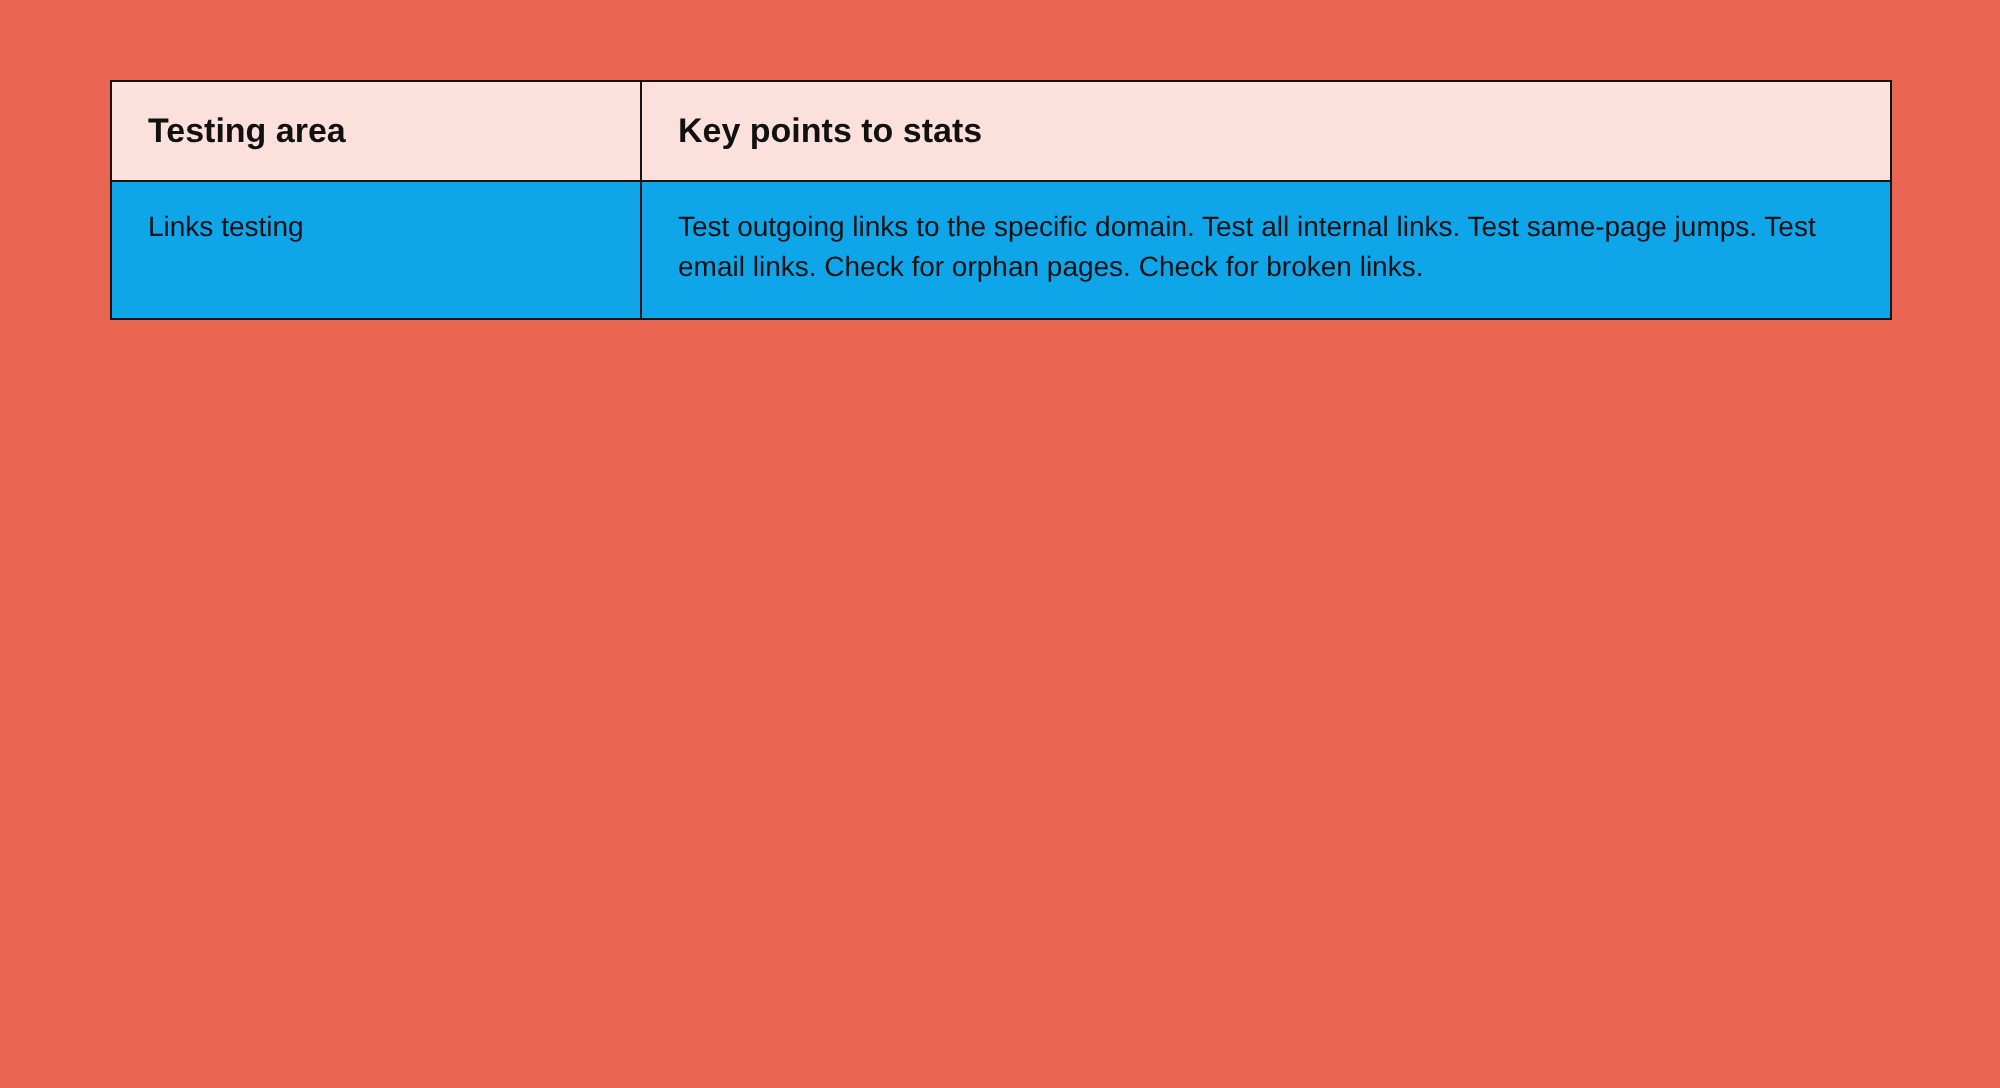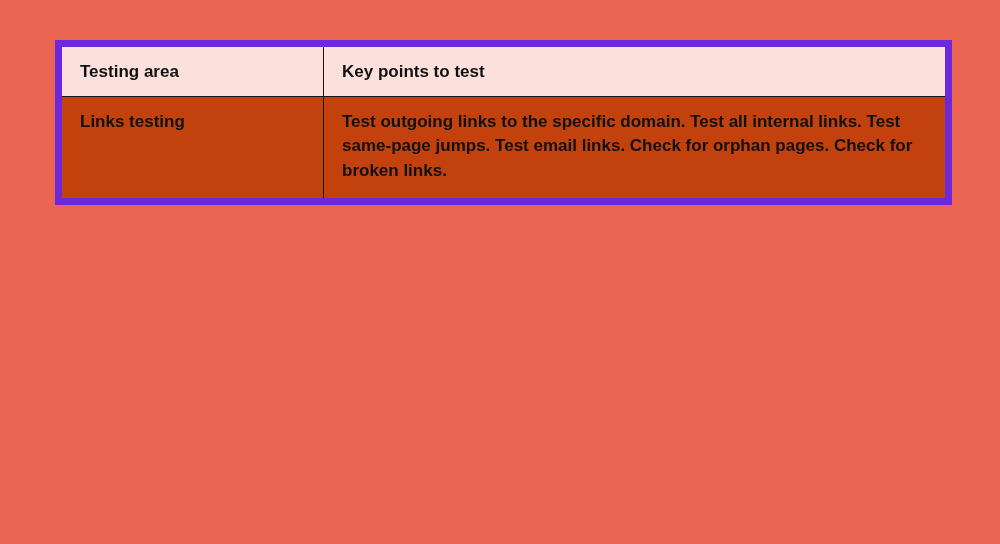--- a/index.html
+++ b/index.html
@@ -23,43 +23,43 @@
   }
   .table-wrap {
     position: absolute;
     left: 55px;
     top: 40px;
     width: 890px;
   }
   table.matrix {
     width: 890px;
     border-collapse: collapse;
-    background: #c2410c;
+    background: #0ea5e9;
     table-layout: fixed;
-    border: 7px solid #6d28d9;
+    border: 1px solid #6d28d9;
   }
   table.matrix th,
   table.matrix td {
     border: 1px solid #141414;
     vertical-align: top;
     text-align: left;
     padding: 13px 18px 15px 18px;
   }
   table.matrix thead th {
     background: #fbe0dc;
     font-size: 17px;
     font-weight: bold;
     color: #111111;
     padding-top: 14px;
     padding-bottom: 14px;
     line-height: 1.25;
   }
   table.matrix tbody td {
-    font-size: 17px;
-    font-weight: bold;
+    font-size: 14px;
+    font-weight: normal;
     color: #111111;
     line-height: 1.42;
   }
   col.c-area { width: 265px; }
   col.c-points { width: 625px; }
   td.area-cell {
     white-space: nowrap;
   }
 </style>
 </head>
@@ -68,21 +68,21 @@
 <div class="page">
   <div class="table-wrap">
     <table class="matrix">
       <colgroup>
         <col class="c-area">
         <col class="c-points">
       </colgroup>
       <thead>
         <tr>
           <th>Testing area</th>
-          <th>Key points to test</th>
+          <th>Key points to stats</th>
         </tr>
       </thead>
       <tbody>
         <tr>
           <td class="area-cell">Links testing</td>
           <td>Test outgoing links to the specific domain. Test all internal links. Test same-page jumps. Test email links. Check for orphan pages. Check for broken links.</td>
         </tr>
       </tbody>
     </table>
   </div>

